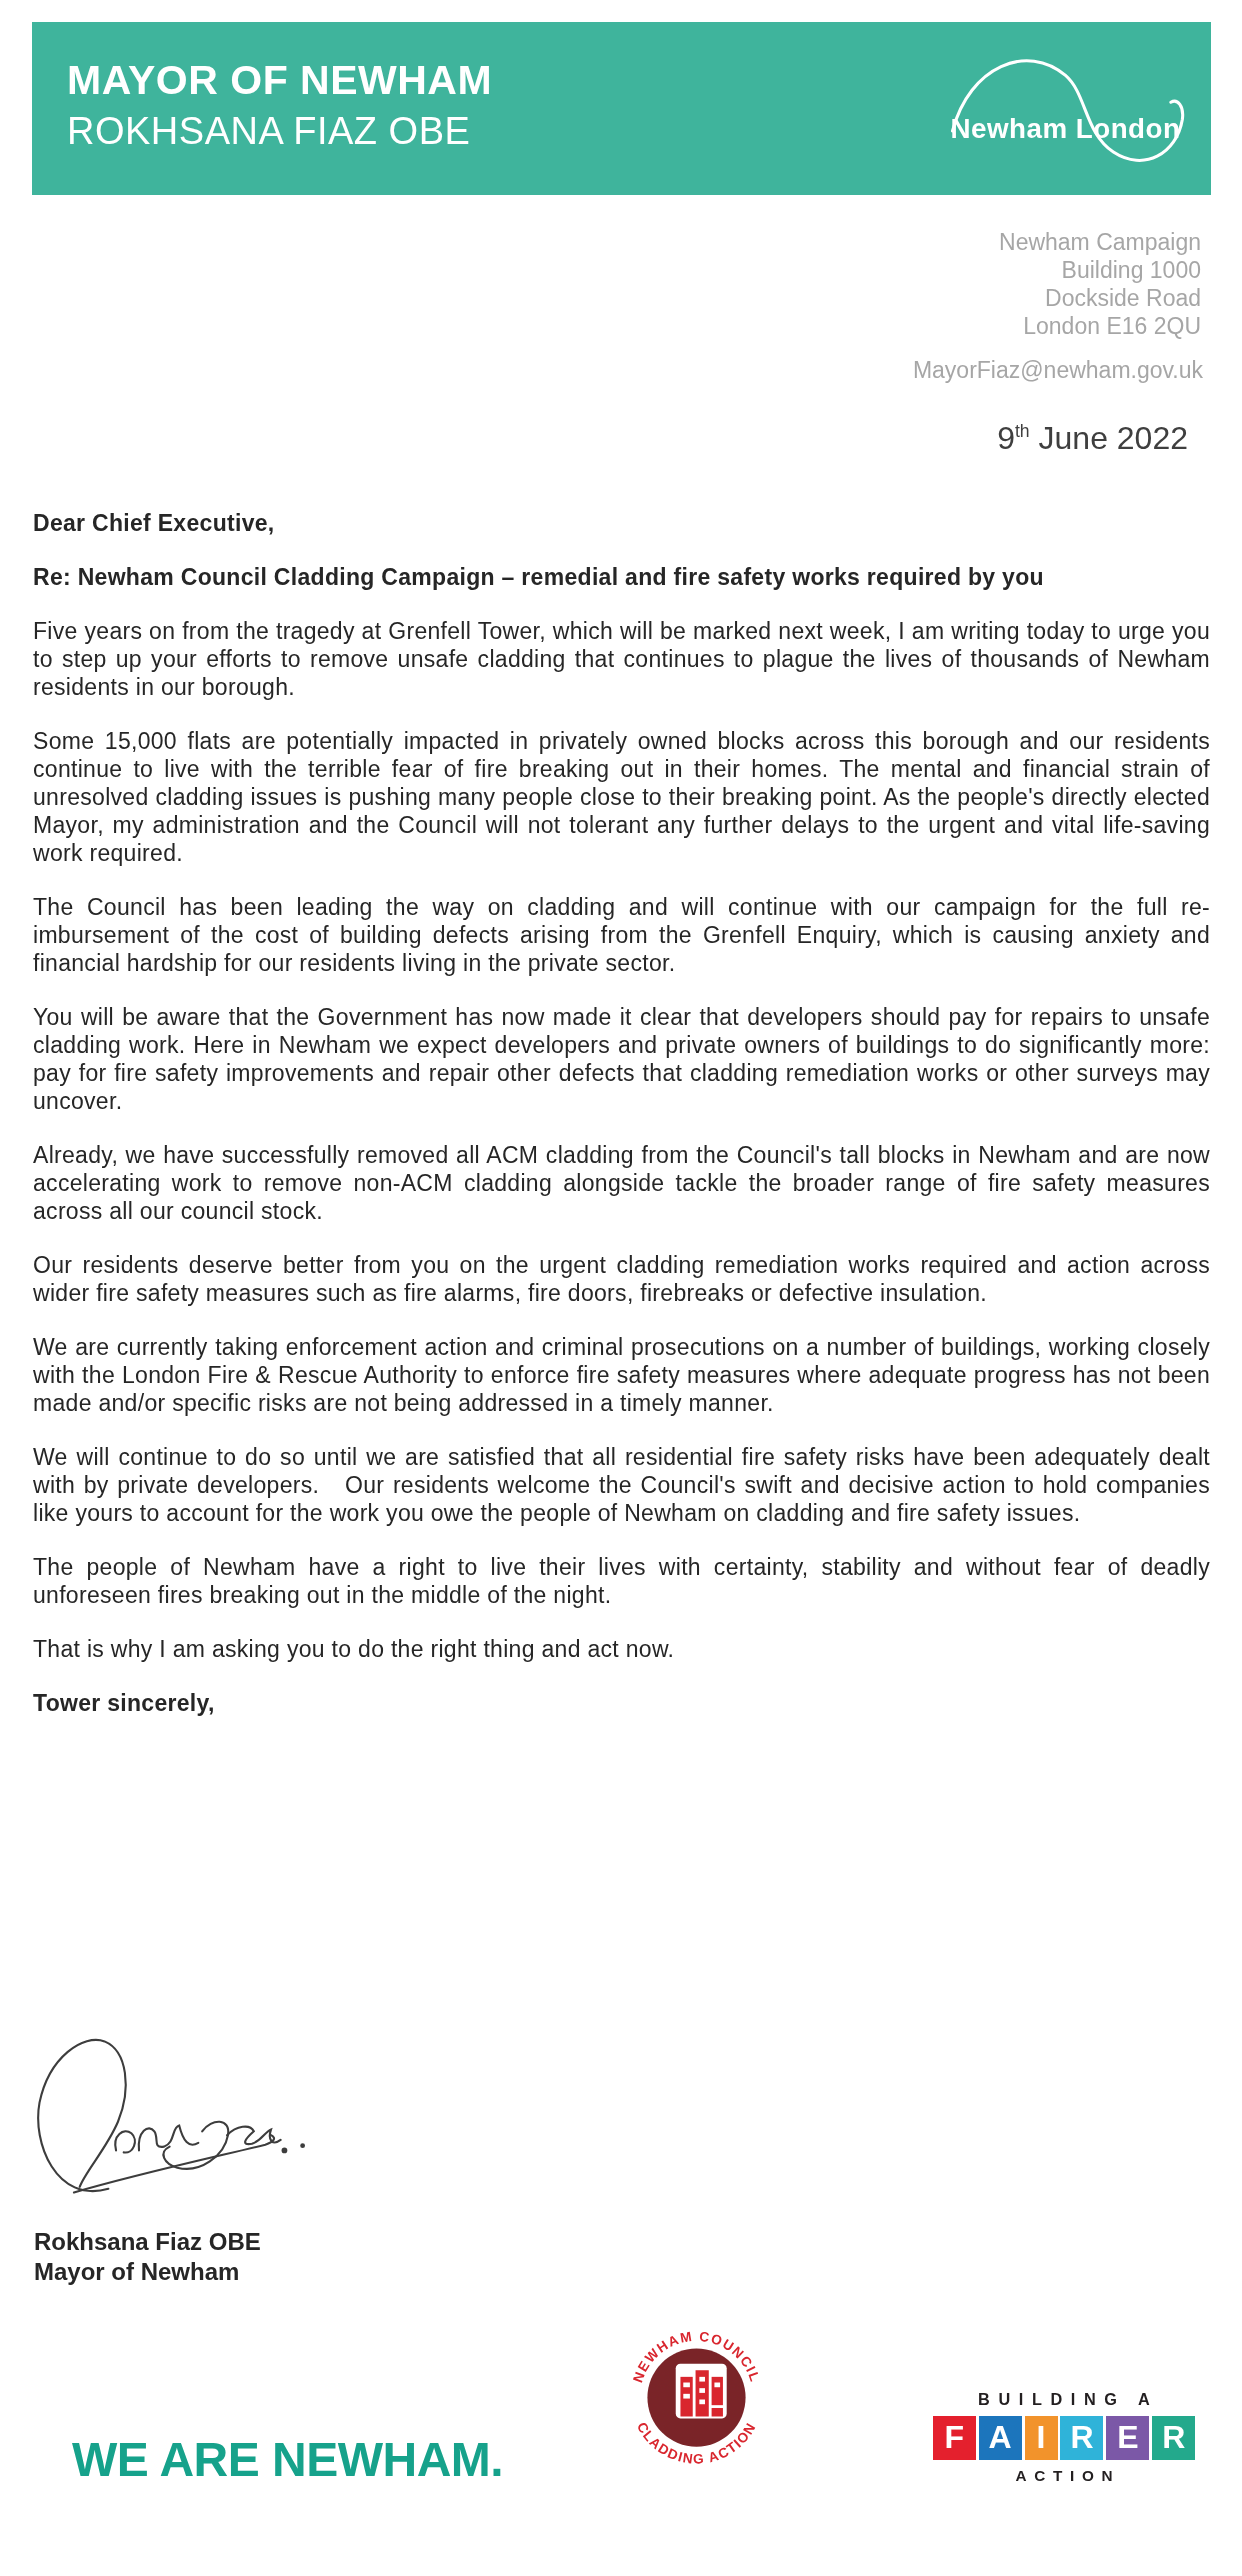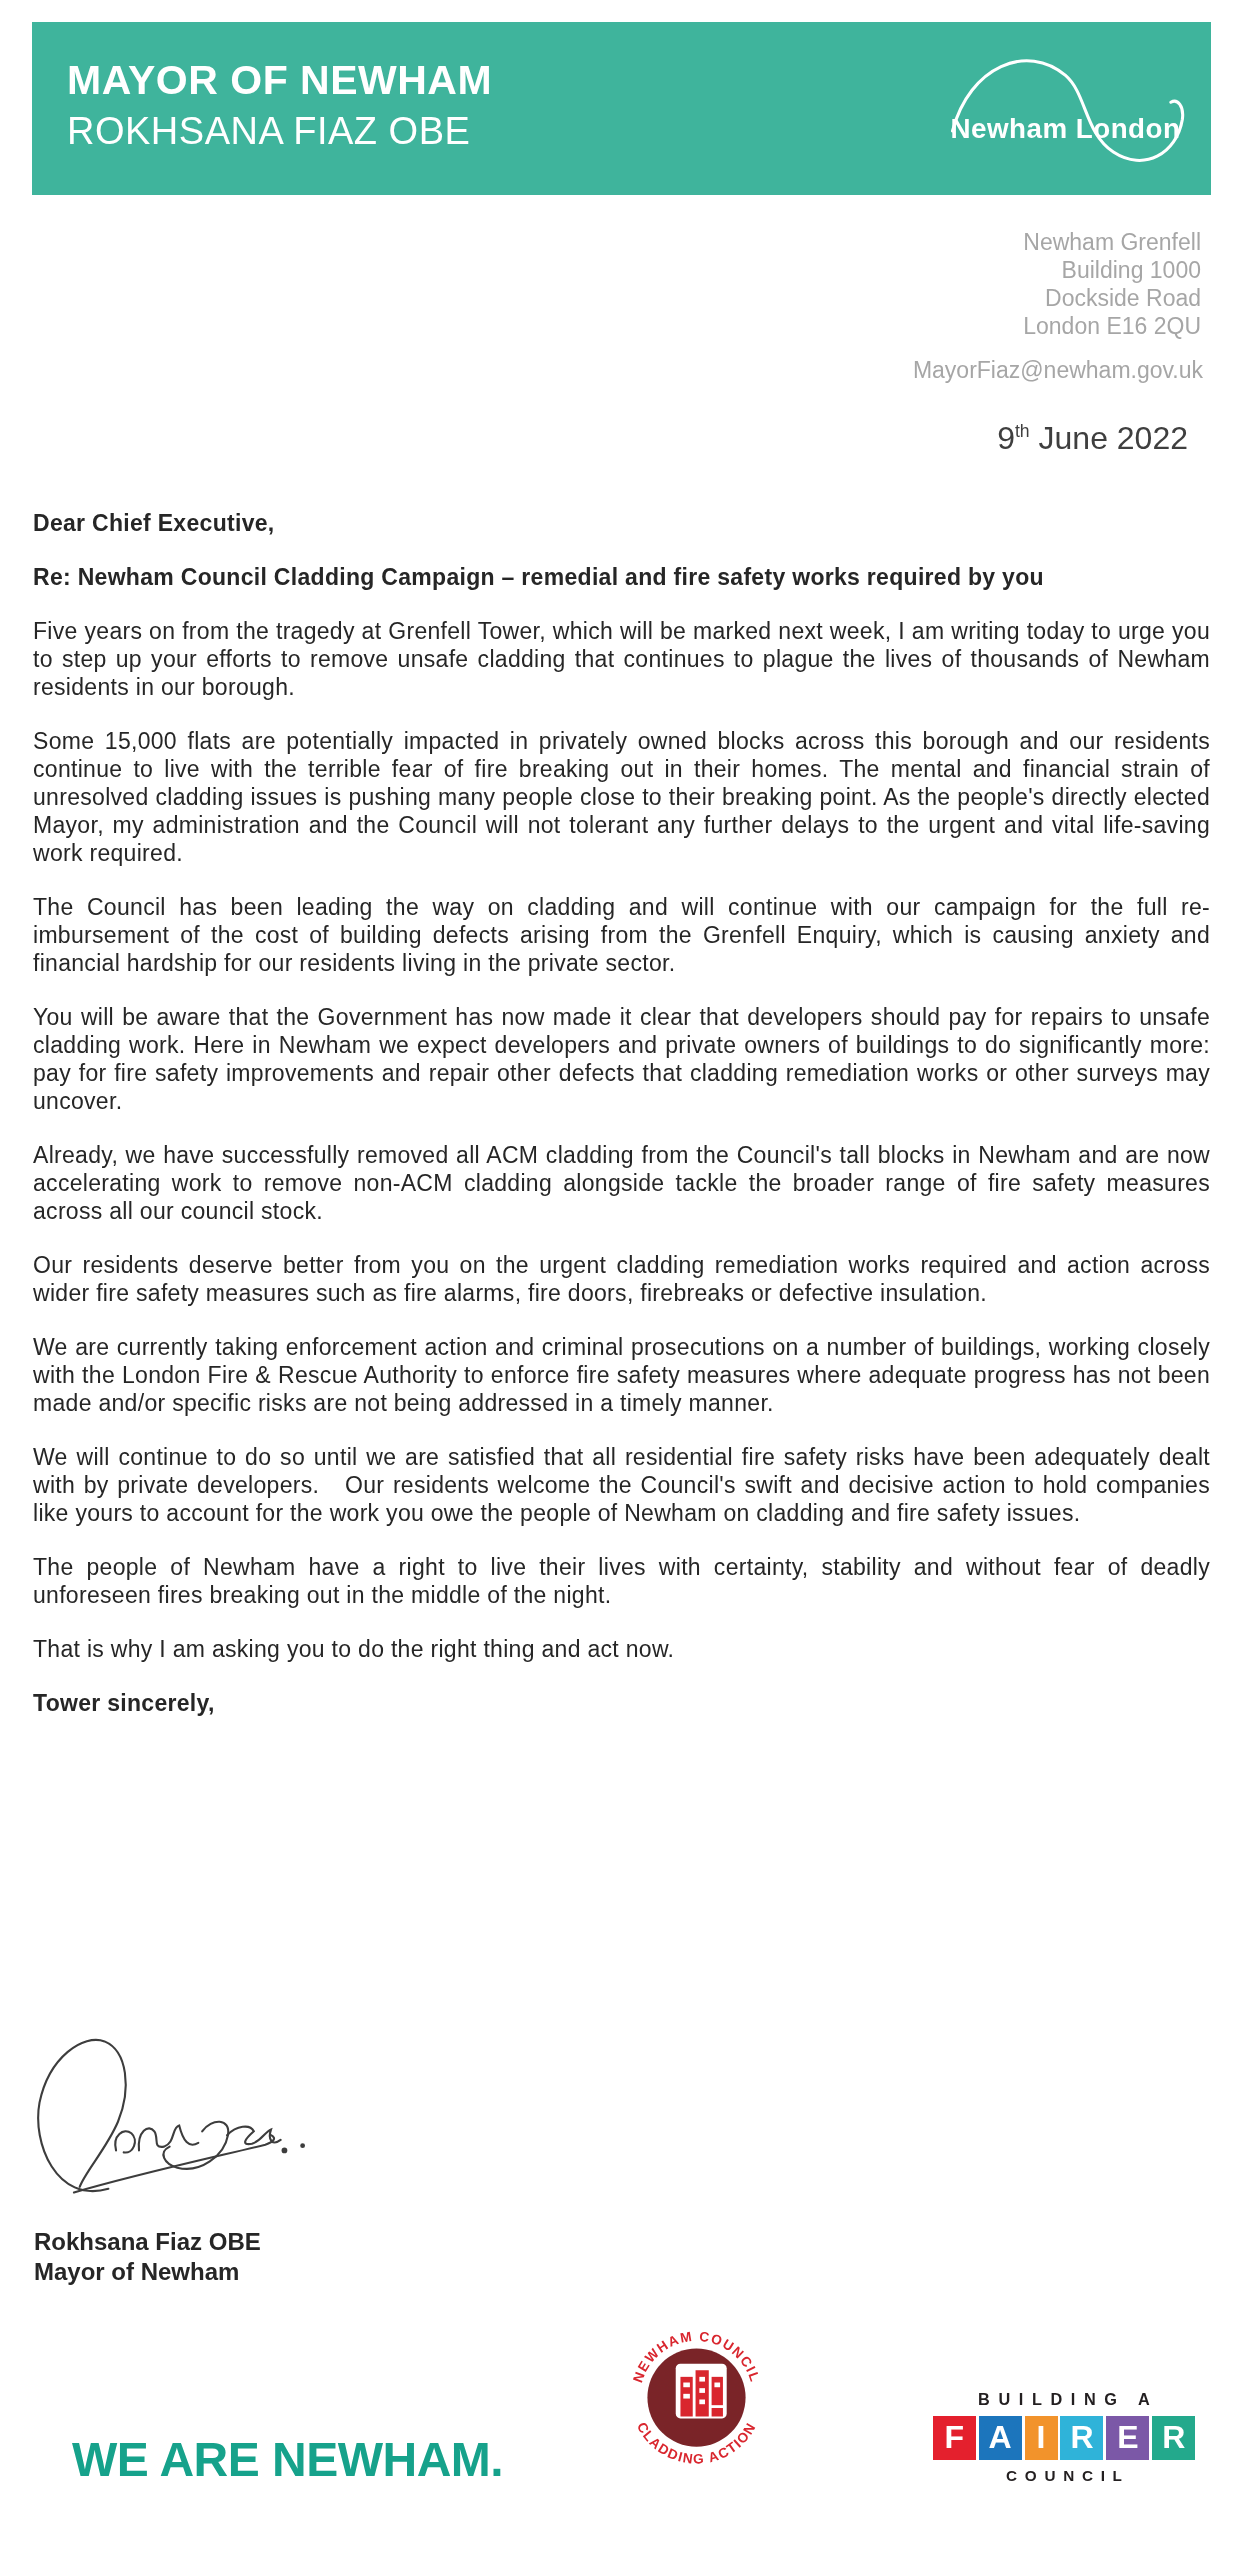--- a/index.html
+++ b/index.html
@@ -73,21 +73,21 @@
       <div class="banner-title">MAYOR OF NEWHAM</div>
       <div class="banner-subtitle">ROKHSANA FIAZ OBE</div>
     </div>
     <svg class="banner-logo" viewBox="0 0 260 144">
       <path d="M12,96 C30,28 90,4 130,38 C152,57 150,98 180,118 C212,139 246,120 252,84 C254,70 247,62 240,66" fill="none" stroke="#ffffff" stroke-width="3.2" stroke-linecap="round"></path>
       <text x="130" y="103" text-anchor="middle" fill="#ffffff" font-size="29" font-weight="600" letter-spacing="0.5">Newham London</text>
     </svg>
   </div>
 
   <div class="sender-address">
-    <div>Newham Grenfell</div>
+    <div>Newham Campaign</div>
     <div>Building 1000</div>
     <div>Dockside Road</div>
     <div>London E16 2QU</div>
   </div>
   <div class="sender-email">MayorFiaz@newham.gov.uk</div>
   <div class="letter-date"><span>9</span><sup>th</sup><span> June 2022</span></div>
 
   <div class="letter-body">
     <p class="salutation">Dear Chief Executive,</p>
     <p class="subject-line">Re: Newham Council Cladding Campaign – remedial and fire safety works required by you</p>
@@ -156,17 +156,17 @@
   <div class="fairer">
     <div class="fairer-top">BUILDING A</div>
     <div class="fairer-tiles">
       <span class="fairer-tile" style="background-color: rgb(228, 32, 45);">F</span>
       <span class="fairer-tile" style="background-color: rgb(28, 117, 188);">A</span>
       <span class="fairer-tile narrow" style="background-color: rgb(242, 147, 43);">I</span>
       <span class="fairer-tile" style="background-color: rgb(47, 179, 217);">R</span>
       <span class="fairer-tile" style="background-color: rgb(123, 88, 167);">E</span>
       <span class="fairer-tile" style="background-color: rgb(35, 169, 140);">R</span>
     </div>
-    <div class="fairer-bottom">COUNCIL</div>
+    <div class="fairer-bottom">ACTION</div>
   </div>
 
 </div>
 
 
 </body></html>

